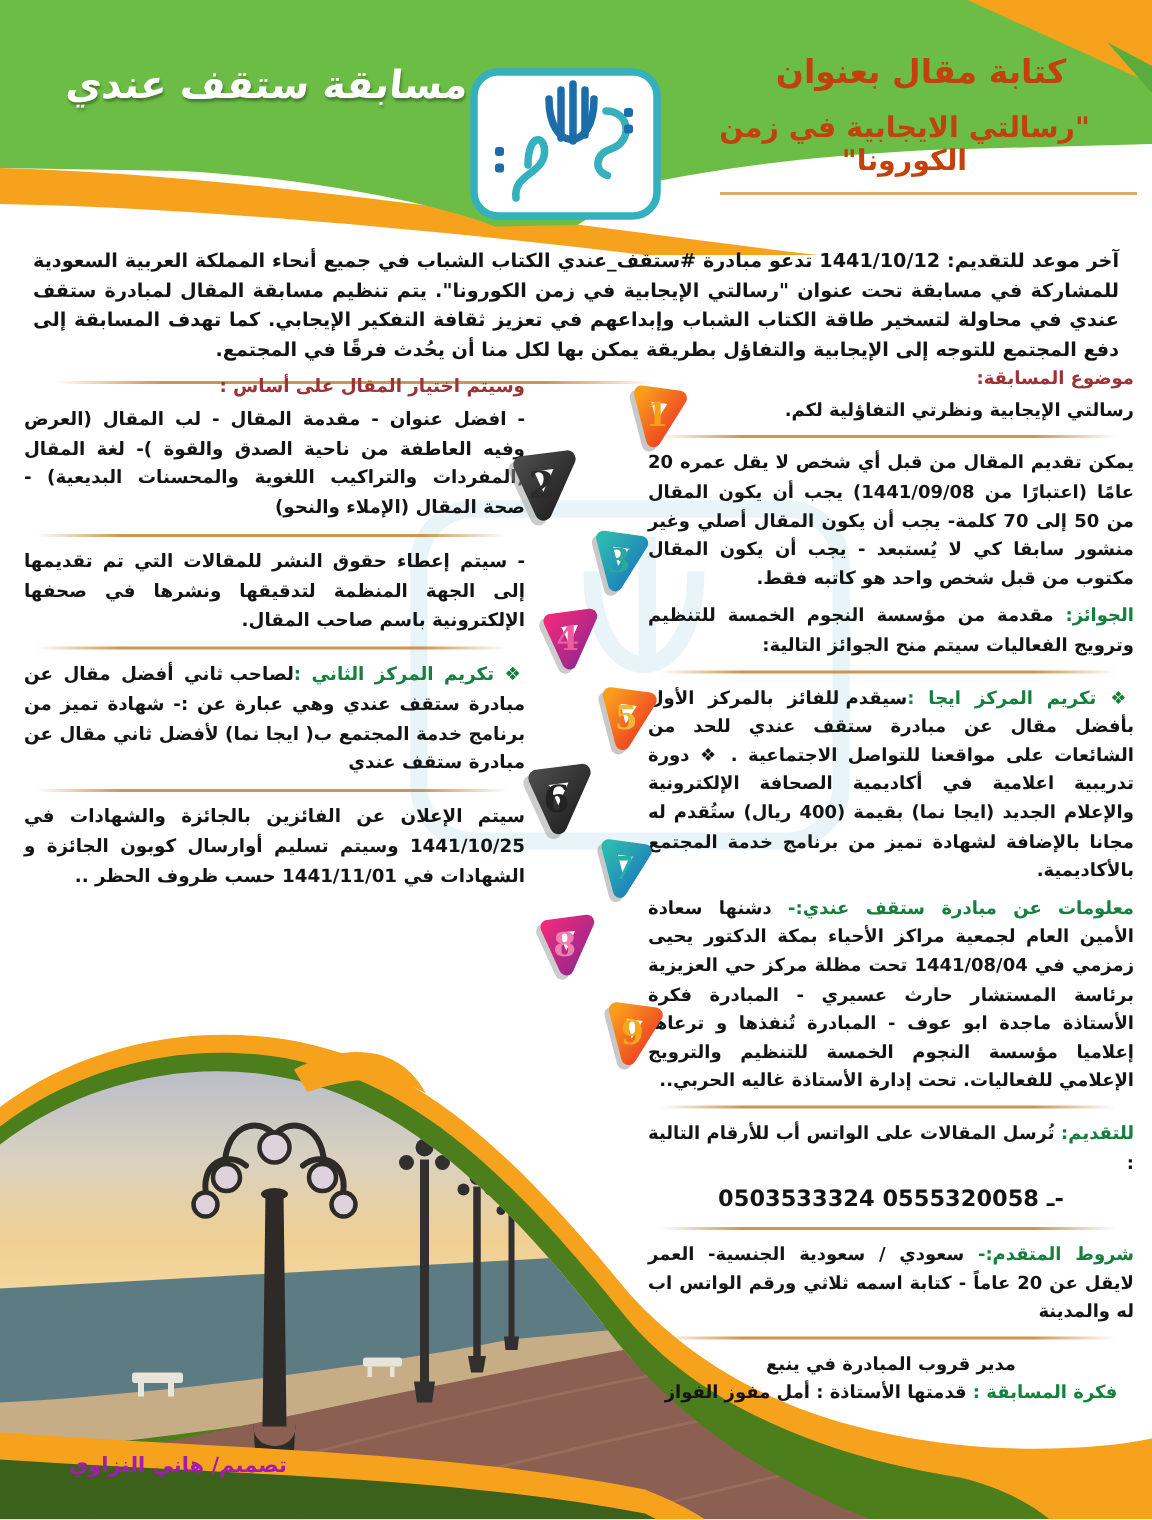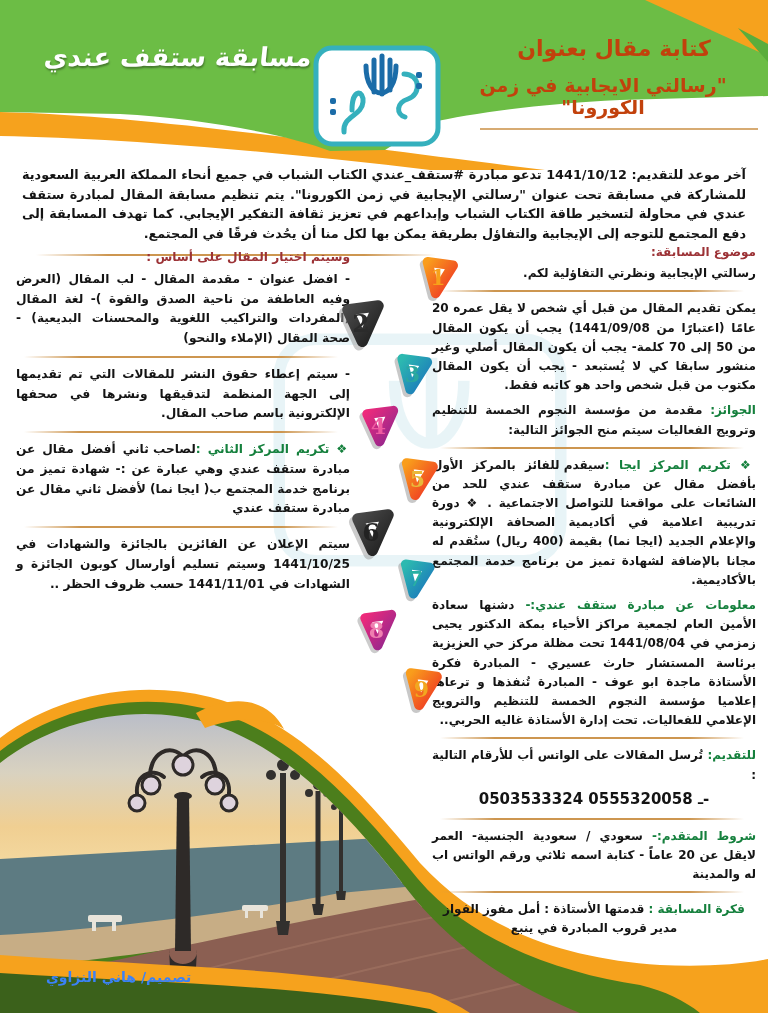--- a/index.html
+++ b/index.html
@@ -38,21 +38,21 @@
   
   .badge{position:absolute;z-index:6;}
   .badge .badge-num{position:absolute;inset:0;display:flex;align-items:center;justify-content:center;
     font-family:"DejaVu Serif",serif;font-weight:bold;}
 
   
   #watermark{position:absolute;top:290px;left:270px;z-index:0;opacity:.10;}
 
   
   #footer-svg{position:absolute;top:683px;left:0;z-index:4;}
-  .credit{position:absolute;top:969px;left:46px;z-index:7;color:#3b82f6;
+  .credit{position:absolute;top:969px;left:46px;z-index:7;color:#a21caf;
     font-size:14px;font-weight:bold;letter-spacing:.5px;}
 </style>
 </head>
 <body>
 
 <div id="poster">
 
   <svg id="header-svg" width="768" height="170" viewBox="0 0 768 170">
     <path d="M0,112 C150,116 300,140 545,170 L430,170 C280,152 120,138 0,136 Z" fill="#f6a21d"></path>
     <path d="M0,0 H768 V96 L620,100 C540,104 478,112 428,123 L385,150 L330,151 C290,135 200,118 120,114 L0,112 Z" fill="#6cbd45"></path>
@@ -118,22 +118,22 @@
     <div class="block">
       <p class="para"><strong class="inline-h">للتقديم:</strong> <span>تُرسل المقالات على الواتس أب للأرقام التالية :</span></p>
       <div class="numbers">0503533324 ـ 0555320058-</div>
     </div>
     <hr class="sep">
     <div class="block">
       <p class="para"><strong class="inline-h">شروط المتقدم:-</strong> <span>سعودي / سعودية الجنسية- العمر لايقل عن 20 عاماً - كتابة اسمه ثلاثي ورقم الواتس اب له والمدينة</span></p>
     </div>
     <hr class="sep">
     <div class="block center">
+      <p class="para center">مدير قروب المبادرة في ينبع</p>
       <p class="para center"><strong class="inline-h">فكرة المسابقة :</strong> <span>قدمتها الأستاذة : أمل مفوز الفواز</span></p>
-      <p class="para center">مدير قروب المبادرة في ينبع</p>
     </div>
   </div>
 
   <div id="col-left" class="col">
     <div class="block">
       <strong class="sec-h">وسيتم اختيار المقال على أساس :</strong>
       <p class="para">- افضل عنوان - مقدمة المقال - لب المقال (العرض وفيه العاطفة من ناحية الصدق والقوة )- لغة المقال (المفردات والتراكيب اللغوية والمحسنات البديعية) - صحة المقال (الإملاء والنحو)</p>
     </div>
     <hr class="sep">
     <div class="block">

